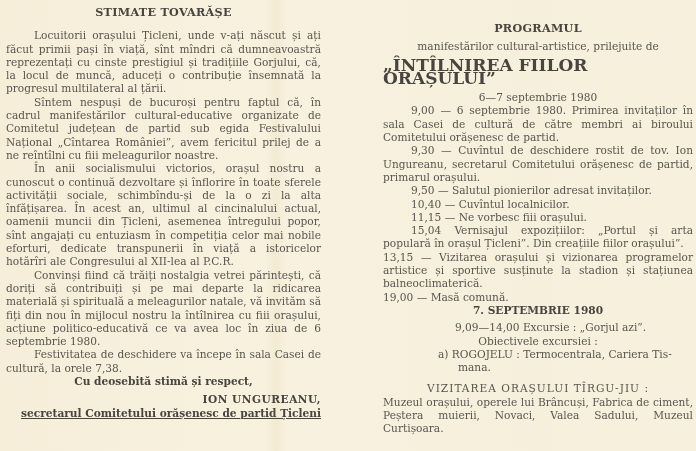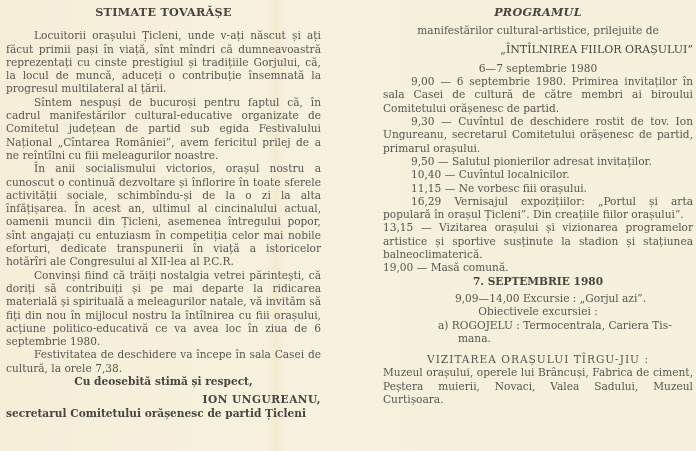--- a/index.html
+++ b/index.html
@@ -19,37 +19,37 @@
       font-size: 10.6px; line-height: 13.3px;
       text-align: justify;
     }
     .left { left: 6px; width: 315px; }
     .right { left: 383px; width: 310px; }
     .title {
       font-weight: bold; text-align: center; font-size: 11.2px;
       color: #4a4440; letter-spacing: 0.3px;
     }
     .left .title { margin-top: 6px; margin-bottom: 10px; }
-    .right .title { margin-top: 6px; margin-bottom: 5px; font-style: italic; }
+    .right .title { margin-top: 22px; margin-bottom: 5px; }
     p { margin: 0; }
     .indent { text-indent: 28px; }
     .center { text-align: center; }
     .sub { margin-bottom: 5px; }
-    .festival-title { font-weight: normal; text-align: right; color: #4a4440; margin-bottom: 6px; font-size: 11px; }
+    .festival-title { font-weight: bold; text-align: left; color: #4a4440; margin-bottom: 6px; font-size: 17px; }
     .dates { text-align: center; }
     .item { text-indent: 28px; }
     .day2 { font-weight: bold; text-align: center; margin-bottom: 4px; color: #4a4440; }
     .excursion { padding-left: 72px; text-indent: 0; }
     .obj { text-align: center; }
     .sub-a { padding-left: 55px; text-indent: 0; }
     .sub-a-cont { padding-left: 75px; }
     .visit-title { text-align: center; margin-top: 8px; letter-spacing: 1px; }
     .closing { text-align: center; font-weight: bold; margin-top: 0; color: #4a4440; }
     .signature-name { text-align: right; font-weight: bold; margin-top: 5px; letter-spacing: 0.5px; color: #4a4440; }
-    .signature-role { text-align: left; font-weight: bold; color: #4a4440; }
+    .signature-role { text-align: right; font-weight: bold; color: #4a4440; text-decoration: underline; }
   </style>
 </head>
 <body>
 
 <div class="page">
 
   <div class="col left">
     <div class="title">STIMATE TOVARĂȘE</div>
     <p class="indent">Locuitorii orașului Țicleni, unde v-ați născut și ați făcut primii pași în viață, sînt mîndri că dumneavoastră reprezentați cu cinste prestigiul și tradițiile Gorjului, că, la locul de muncă, aduceți o contribuție însemnată la progresul multilateral al țării.</p>
     <p class="indent">Sîntem nespuși de bucuroși pentru faptul că, în cadrul manifestărilor cultural-educative organizate de Comitetul județean de partid sub egida Festivalului Național „Cîntarea României”, avem fericitul prilej de a ne reîntîlni cu fiii meleagurilor noastre.</p>
@@ -64,21 +64,21 @@
   <div class="col right">
     <div class="title">PROGRAMUL</div>
     <p class="center sub">manifestărilor cultural-artistice, prilejuite de</p>
     <div class="festival-title">„ÎNTÎLNIREA FIILOR ORAȘULUI”</div>
     <p class="dates">6—7 septembrie 1980</p>
     <p class="item">9,00 — 6 septembrie 1980. Primirea invitaților în sala Casei de cultură de către membri ai biroului Comitetului orășenesc de partid.</p>
     <p class="item">9,30 — Cuvîntul de deschidere rostit de tov. Ion Ungureanu, secretarul Comitetului orășenesc de partid, primarul orașului.</p>
     <p class="item">9,50 — Salutul pionierilor adresat invitaților.</p>
     <p class="item">10,40 — Cuvîntul localnicilor.</p>
     <p class="item">11,15 — Ne vorbesc fiii orașului.</p>
-    <p class="item">16,29 Vernisajul expozițiilor: „Portul și arta populară în orașul Țicleni”. Din creațiile fiilor orașului”.</p>
+    <p class="item">15,04 Vernisajul expozițiilor: „Portul și arta populară în orașul Țicleni”. Din creațiile fiilor orașului”.</p>
     <p>13,15 — Vizitarea orașului și vizionarea programelor artistice și sportive susținute la stadion și stațiunea balneoclimaterică.</p>
     <p>19,00 — Masă comună.</p>
     <div class="day2">7. SEPTEMBRIE 1980</div>
     <p class="excursion">9,09—14,00 Excursie : „Gorjul azi”.</p>
     <p class="obj">Obiectivele excursiei :</p>
     <p class="sub-a">a) ROGOJELU : Termocentrala, Cariera Tis-</p>
     <p class="sub-a-cont">mana.</p>
     <p class="visit-title">VIZITAREA ORAȘULUI TÎRGU-JIU :</p>
     <p>Muzeul orașului, operele lui Brâncuși, Fabrica de ciment, Peștera muierii, Novaci, Valea Sadului, Muzeul Curtișoara.</p>
   </div>

